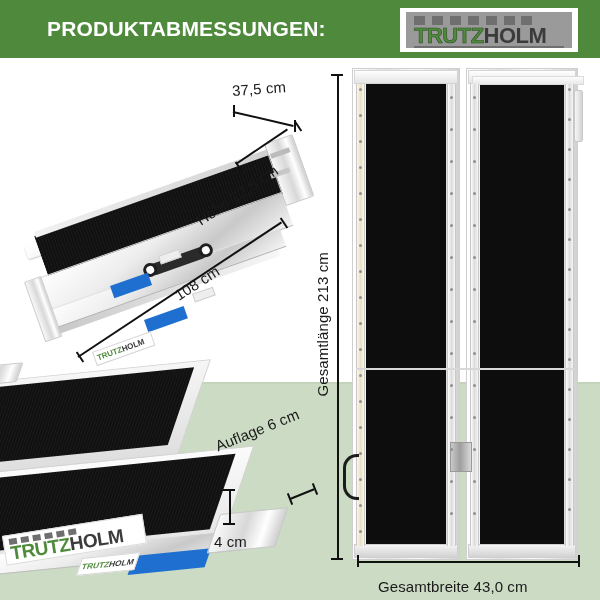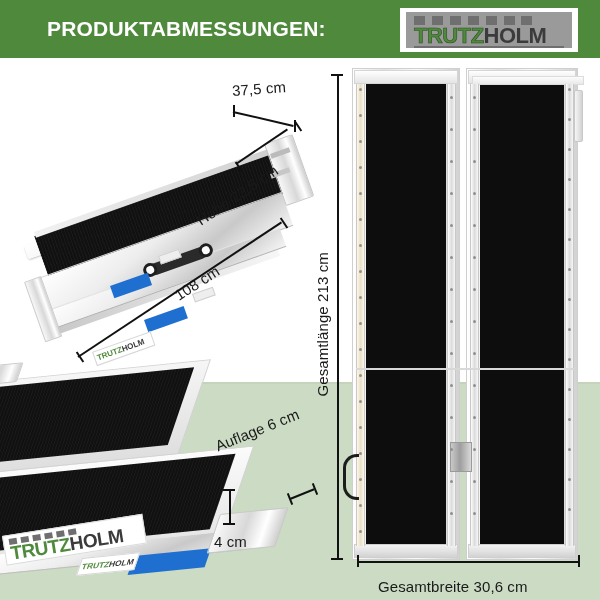--- a/index.html
+++ b/index.html
@@ -436,15 +436,15 @@
   <div class="tick-v" style="left:314px; top:483px; transform:rotate(-22deg);"></div>
 
   <div class="dim-label" style="left:214px; top:533px;">4 cm</div>
   <div class="dim-line-v" style="left:229px; top:489px; height:34px;"></div>
   <div class="tick-h" style="left:223px; top:489px;"></div>
   <div class="tick-h" style="left:223px; top:523px;"></div>
 
   <div class="dim-line-h" style="left:357px; top:561px; width:222px;"></div>
   <div class="tick-v" style="left:357px; top:555px;"></div>
   <div class="tick-v" style="left:578px; top:555px;"></div>
-  <div class="dim-label" style="left:378px; top:578px;">Gesamtbreite 30,6 cm</div>
+  <div class="dim-label" style="left:378px; top:578px;">Gesamtbreite 43,0 cm</div>
 
 </div>
 
 </body></html>

